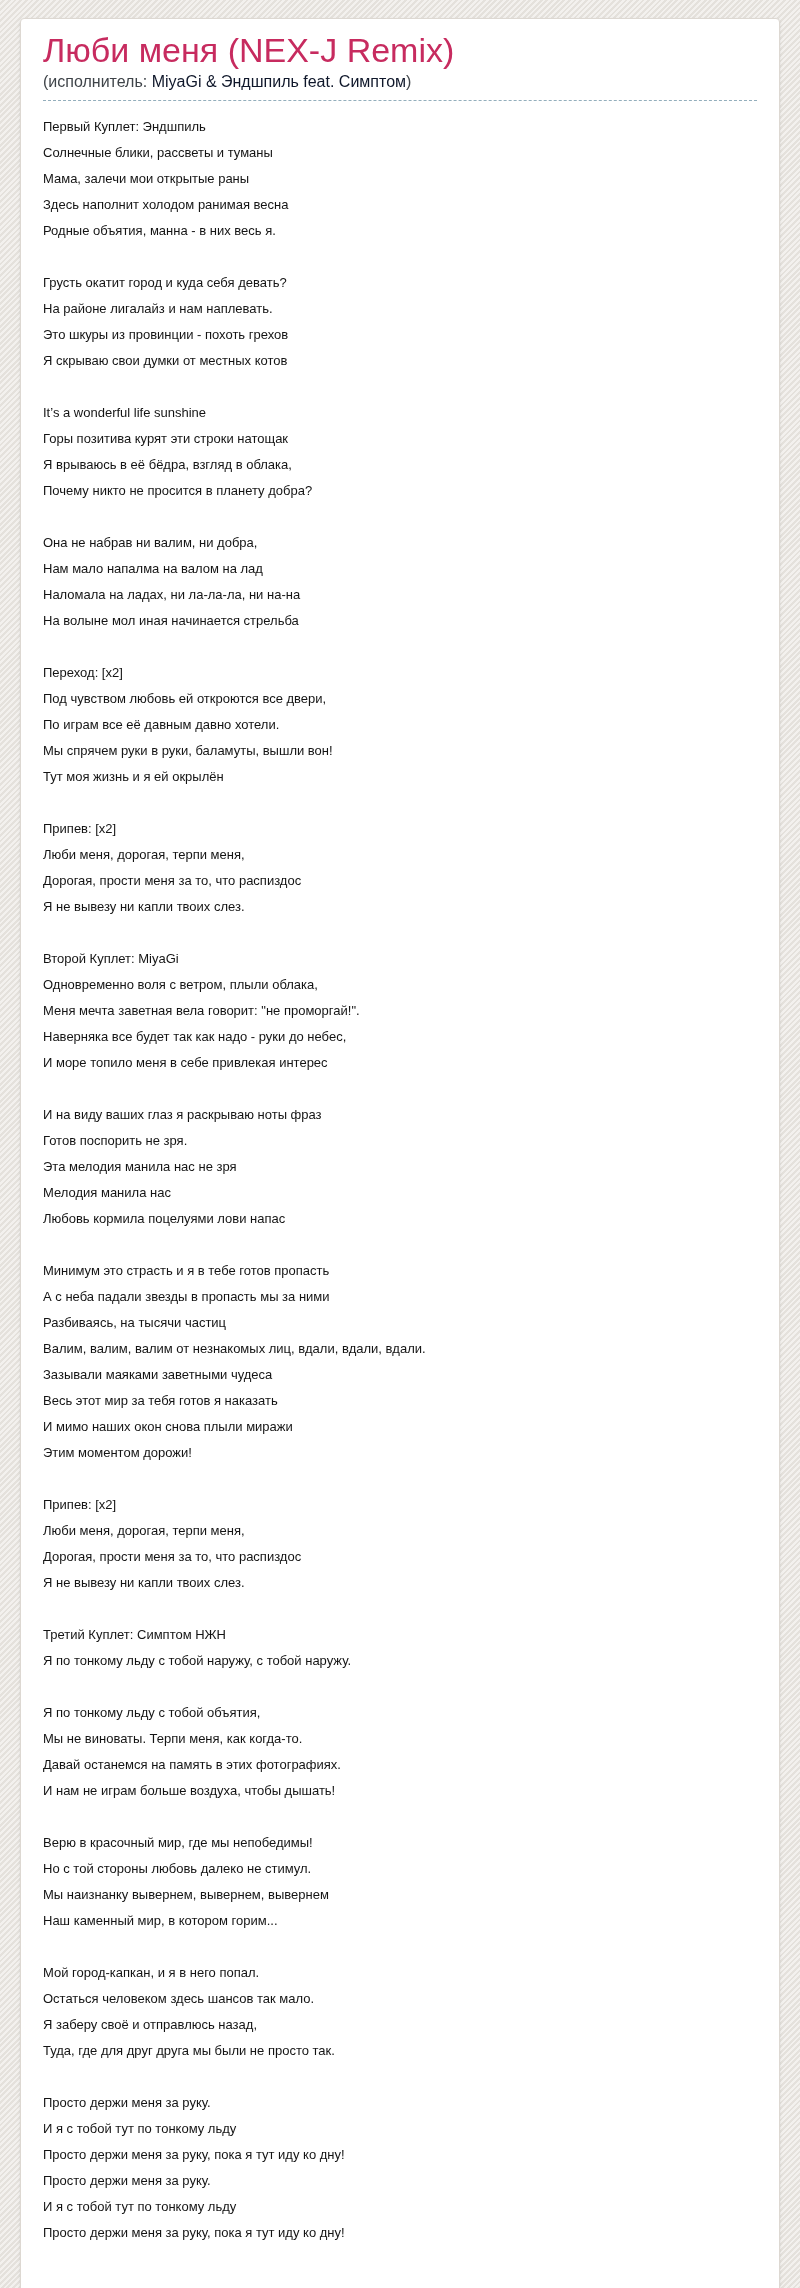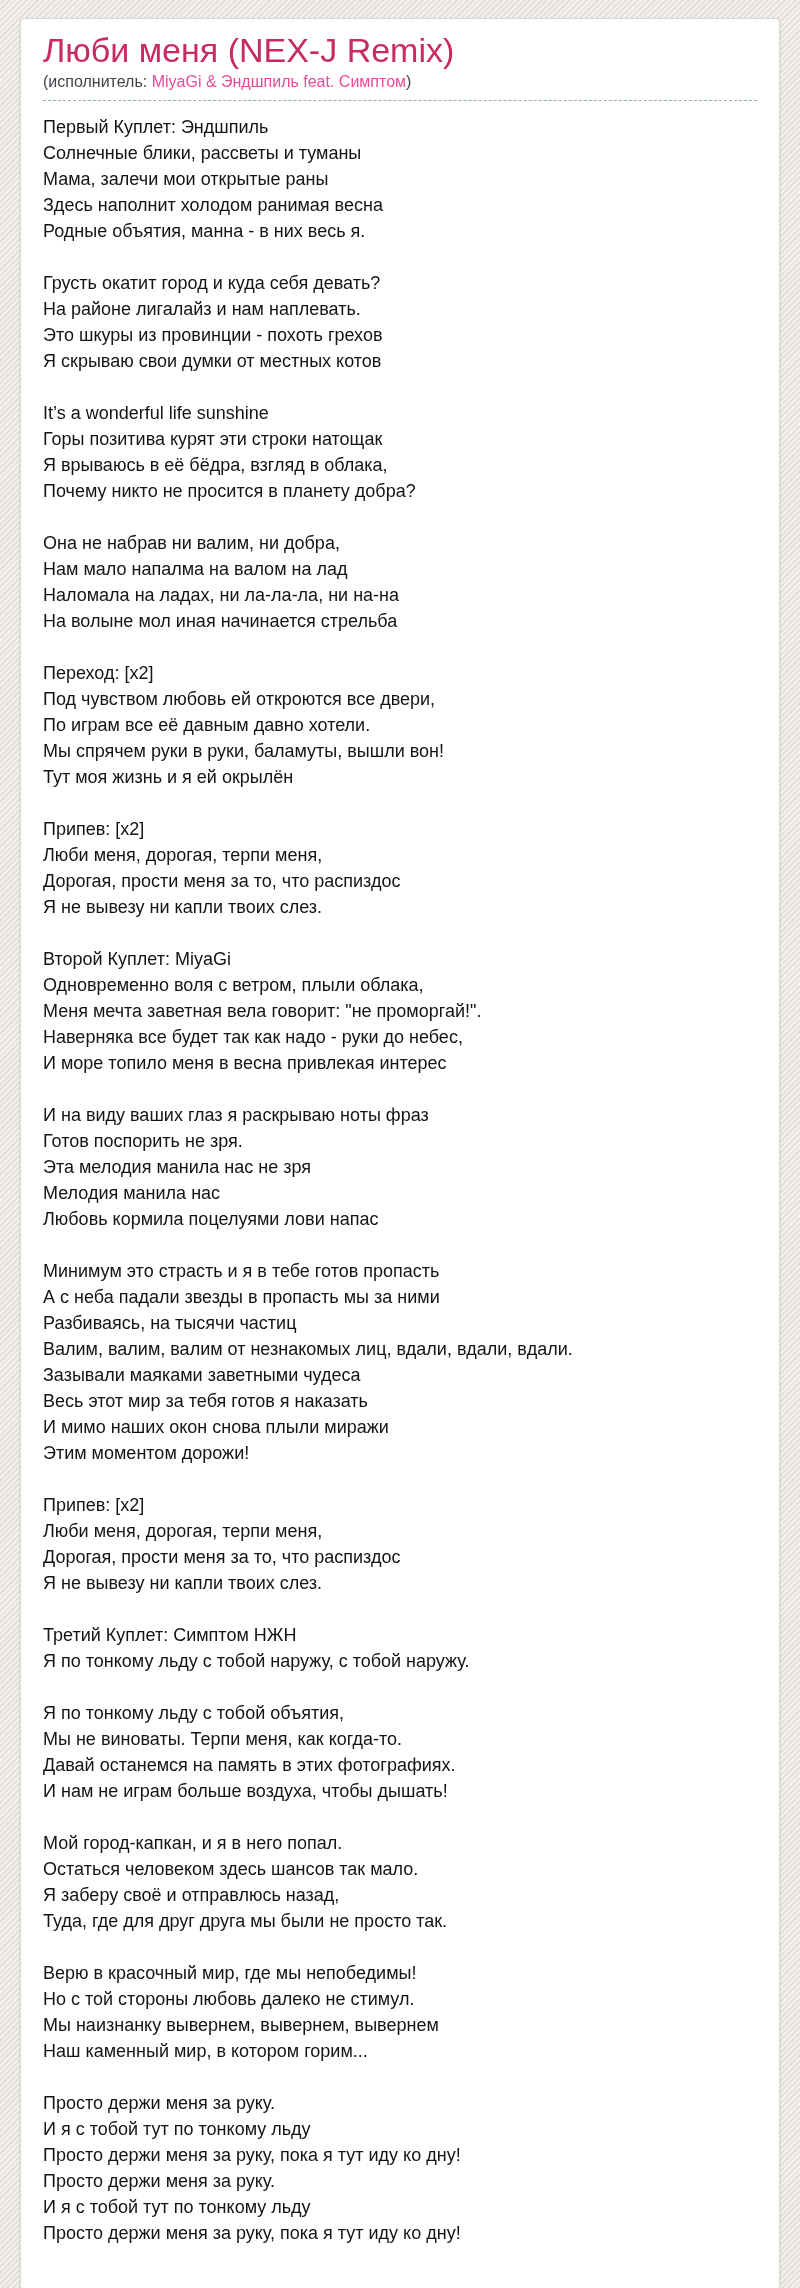--- a/index.html
+++ b/index.html
@@ -31,26 +31,26 @@
     letter-spacing: 0;
   }
   .artist-line {
     font-size: 16px;
     color: #3f4449;
     padding-bottom: 9px;
     border-bottom: 1px dashed #93aebc;
     margin-bottom: 13px;
   }
   .artist-link {
-    color: #ec4899;
+    color: #0f172a;
     text-decoration: none;
     cursor: pointer;
   }
   .lyrics {
-    font-size: 18px;
+    font-size: 13px;
     line-height: 26px;
     color: #141414;
   }
   .stanza {
     margin: 0 0 26px 0;
   }
   .stanza:last-child {
     margin-bottom: 16px;
   }
 </style>
@@ -62,23 +62,23 @@
 
   <div class="artist-line"><span>(исполнитель: </span><a class="artist-link">MiyaGi &amp; Эндшпиль feat. Симптом</a><span>)</span></div>
 
   <div class="lyrics">
       <p class="stanza"><span>Первый Куплет: Эндшпиль</span><br><span>Солнечные блики, рассветы и туманы</span><br><span>Мама, залечи мои открытые раны</span><br><span>Здесь наполнит холодом ранимая весна</span><br><span>Родные объятия, манна - в них весь я.</span></p>
       <p class="stanza"><span>Грусть окатит город и куда себя девать?</span><br><span>На районе лигалайз и нам наплевать.</span><br><span>Это шкуры из провинции - похоть грехов</span><br><span>Я скрываю свои думки от местных котов</span></p>
       <p class="stanza"><span>It’s a wonderful life sunshine</span><br><span>Горы позитива курят эти строки натощак</span><br><span>Я врываюсь в её бёдра, взгляд в облака,</span><br><span>Почему никто не просится в планету добра?</span></p>
       <p class="stanza"><span>Она не набрав ни валим, ни добра,</span><br><span>Нам мало напалма на валом на лад</span><br><span>Наломала на ладах, ни ла-ла-ла, ни на-на</span><br><span>На волыне мол иная начинается стрельба</span></p>
       <p class="stanza"><span>Переход: [x2]</span><br><span>Под чувством любовь ей откроются все двери,</span><br><span>По играм все её давным давно хотели.</span><br><span>Мы спрячем руки в руки, баламуты, вышли вон!</span><br><span>Тут моя жизнь и я ей окрылён</span></p>
       <p class="stanza"><span>Припев: [x2]</span><br><span>Люби меня, дорогая, терпи меня,</span><br><span>Дорогая, прости меня за то, что распиздос</span><br><span>Я не вывезу ни капли твоих слез.</span></p>
-      <p class="stanza"><span>Второй Куплет: MiyaGi</span><br><span>Одновременно воля с ветром, плыли облака,</span><br><span>Меня мечта заветная вела говорит: "не проморгай!".</span><br><span>Наверняка все будет так как надо - руки до небес,</span><br><span>И море топило меня в весна привлекая интерес</span></p>
+      <p class="stanza"><span>Второй Куплет: MiyaGi</span><br><span>Одновременно воля с ветром, плыли облака,</span><br><span>Меня мечта заветная вела говорит: "не проморгай!".</span><br><span>Наверняка все будет так как надо - руки до небес,</span><br><span>И море топило меня в себе привлекая интерес</span></p>
       <p class="stanza"><span>И на виду ваших глаз я раскрываю ноты фраз</span><br><span>Готов поспорить не зря.</span><br><span>Эта мелодия манила нас не зря</span><br><span>Мелодия манила нас</span><br><span>Любовь кормила поцелуями лови напас</span></p>
       <p class="stanza"><span>Минимум это страсть и я в тебе готов пропасть</span><br><span>А с неба падали звезды в пропасть мы за ними</span><br><span>Разбиваясь, на тысячи частиц</span><br><span>Валим, валим, валим от незнакомых лиц, вдали, вдали, вдали.</span><br><span>Зазывали маяками заветными чудеса</span><br><span>Весь этот мир за тебя готов я наказать</span><br><span>И мимо наших окон снова плыли миражи</span><br><span>Этим моментом дорожи!</span></p>
       <p class="stanza"><span>Припев: [x2]</span><br><span>Люби меня, дорогая, терпи меня,</span><br><span>Дорогая, прости меня за то, что распиздос</span><br><span>Я не вывезу ни капли твоих слез.</span></p>
       <p class="stanza"><span>Третий Куплет: Симптом НЖН</span><br><span>Я по тонкому льду с тобой наружу, с тобой наружу.</span></p>
       <p class="stanza"><span>Я по тонкому льду с тобой объятия,</span><br><span>Мы не виноваты. Терпи меня, как когда-то.</span><br><span>Давай останемся на память в этих фотографиях.</span><br><span>И нам не играм больше воздуха, чтобы дышать!</span></p>
+      <p class="stanza"><span>Верю в красочный мир, где мы непобедимы!</span><br><span>Но с той стороны любовь далеко не стимул.</span><br><span>Мы наизнанку вывернем, вывернем, вывернем</span><br><span>Наш каменный мир, в котором горим...</span></p>
       <p class="stanza"><span>Мой город-капкан, и я в него попал.</span><br><span>Остаться человеком здесь шансов так мало.</span><br><span>Я заберу своё и отправлюсь назад,</span><br><span>Туда, где для друг друга мы были не просто так.</span></p>
-      <p class="stanza"><span>Верю в красочный мир, где мы непобедимы!</span><br><span>Но с той стороны любовь далеко не стимул.</span><br><span>Мы наизнанку вывернем, вывернем, вывернем</span><br><span>Наш каменный мир, в котором горим...</span></p>
       <p class="stanza"><span>Просто держи меня за руку.</span><br><span>И я с тобой тут по тонкому льду</span><br><span>Просто держи меня за руку, пока я тут иду ко дну!</span><br><span>Просто держи меня за руку.</span><br><span>И я с тобой тут по тонкому льду</span><br><span>Просто держи меня за руку, пока я тут иду ко дну!</span></p>
     </div>
 </div>
 
 </body></html>

